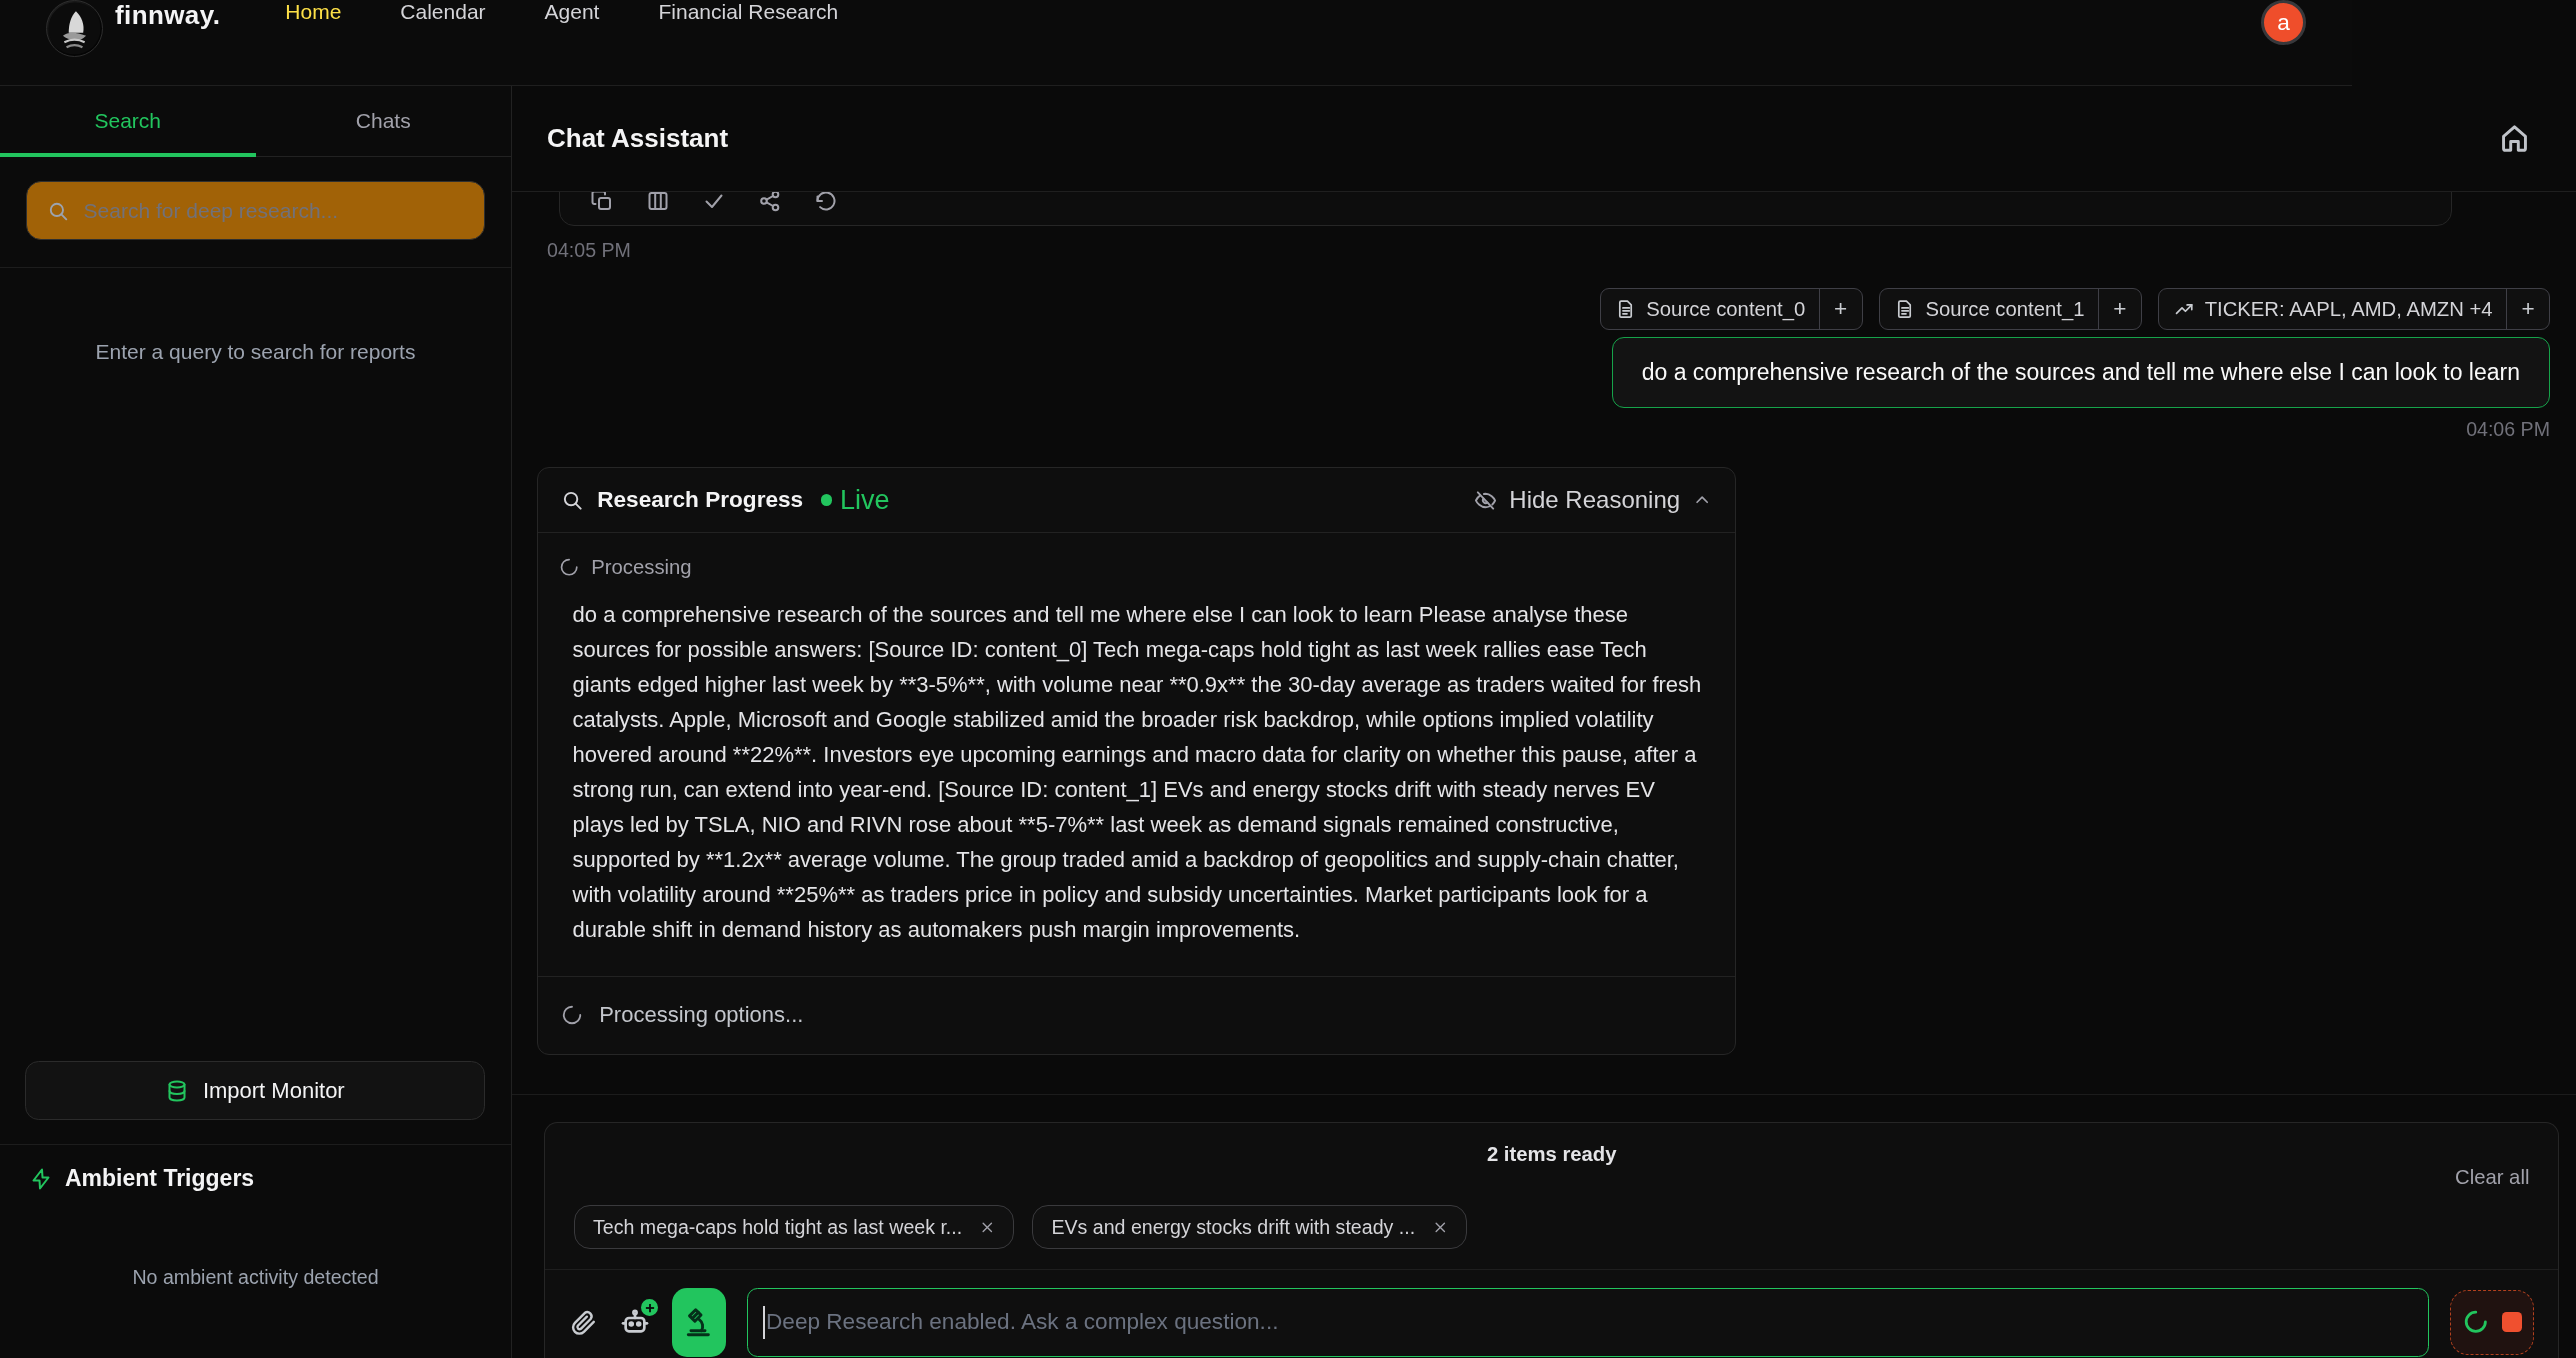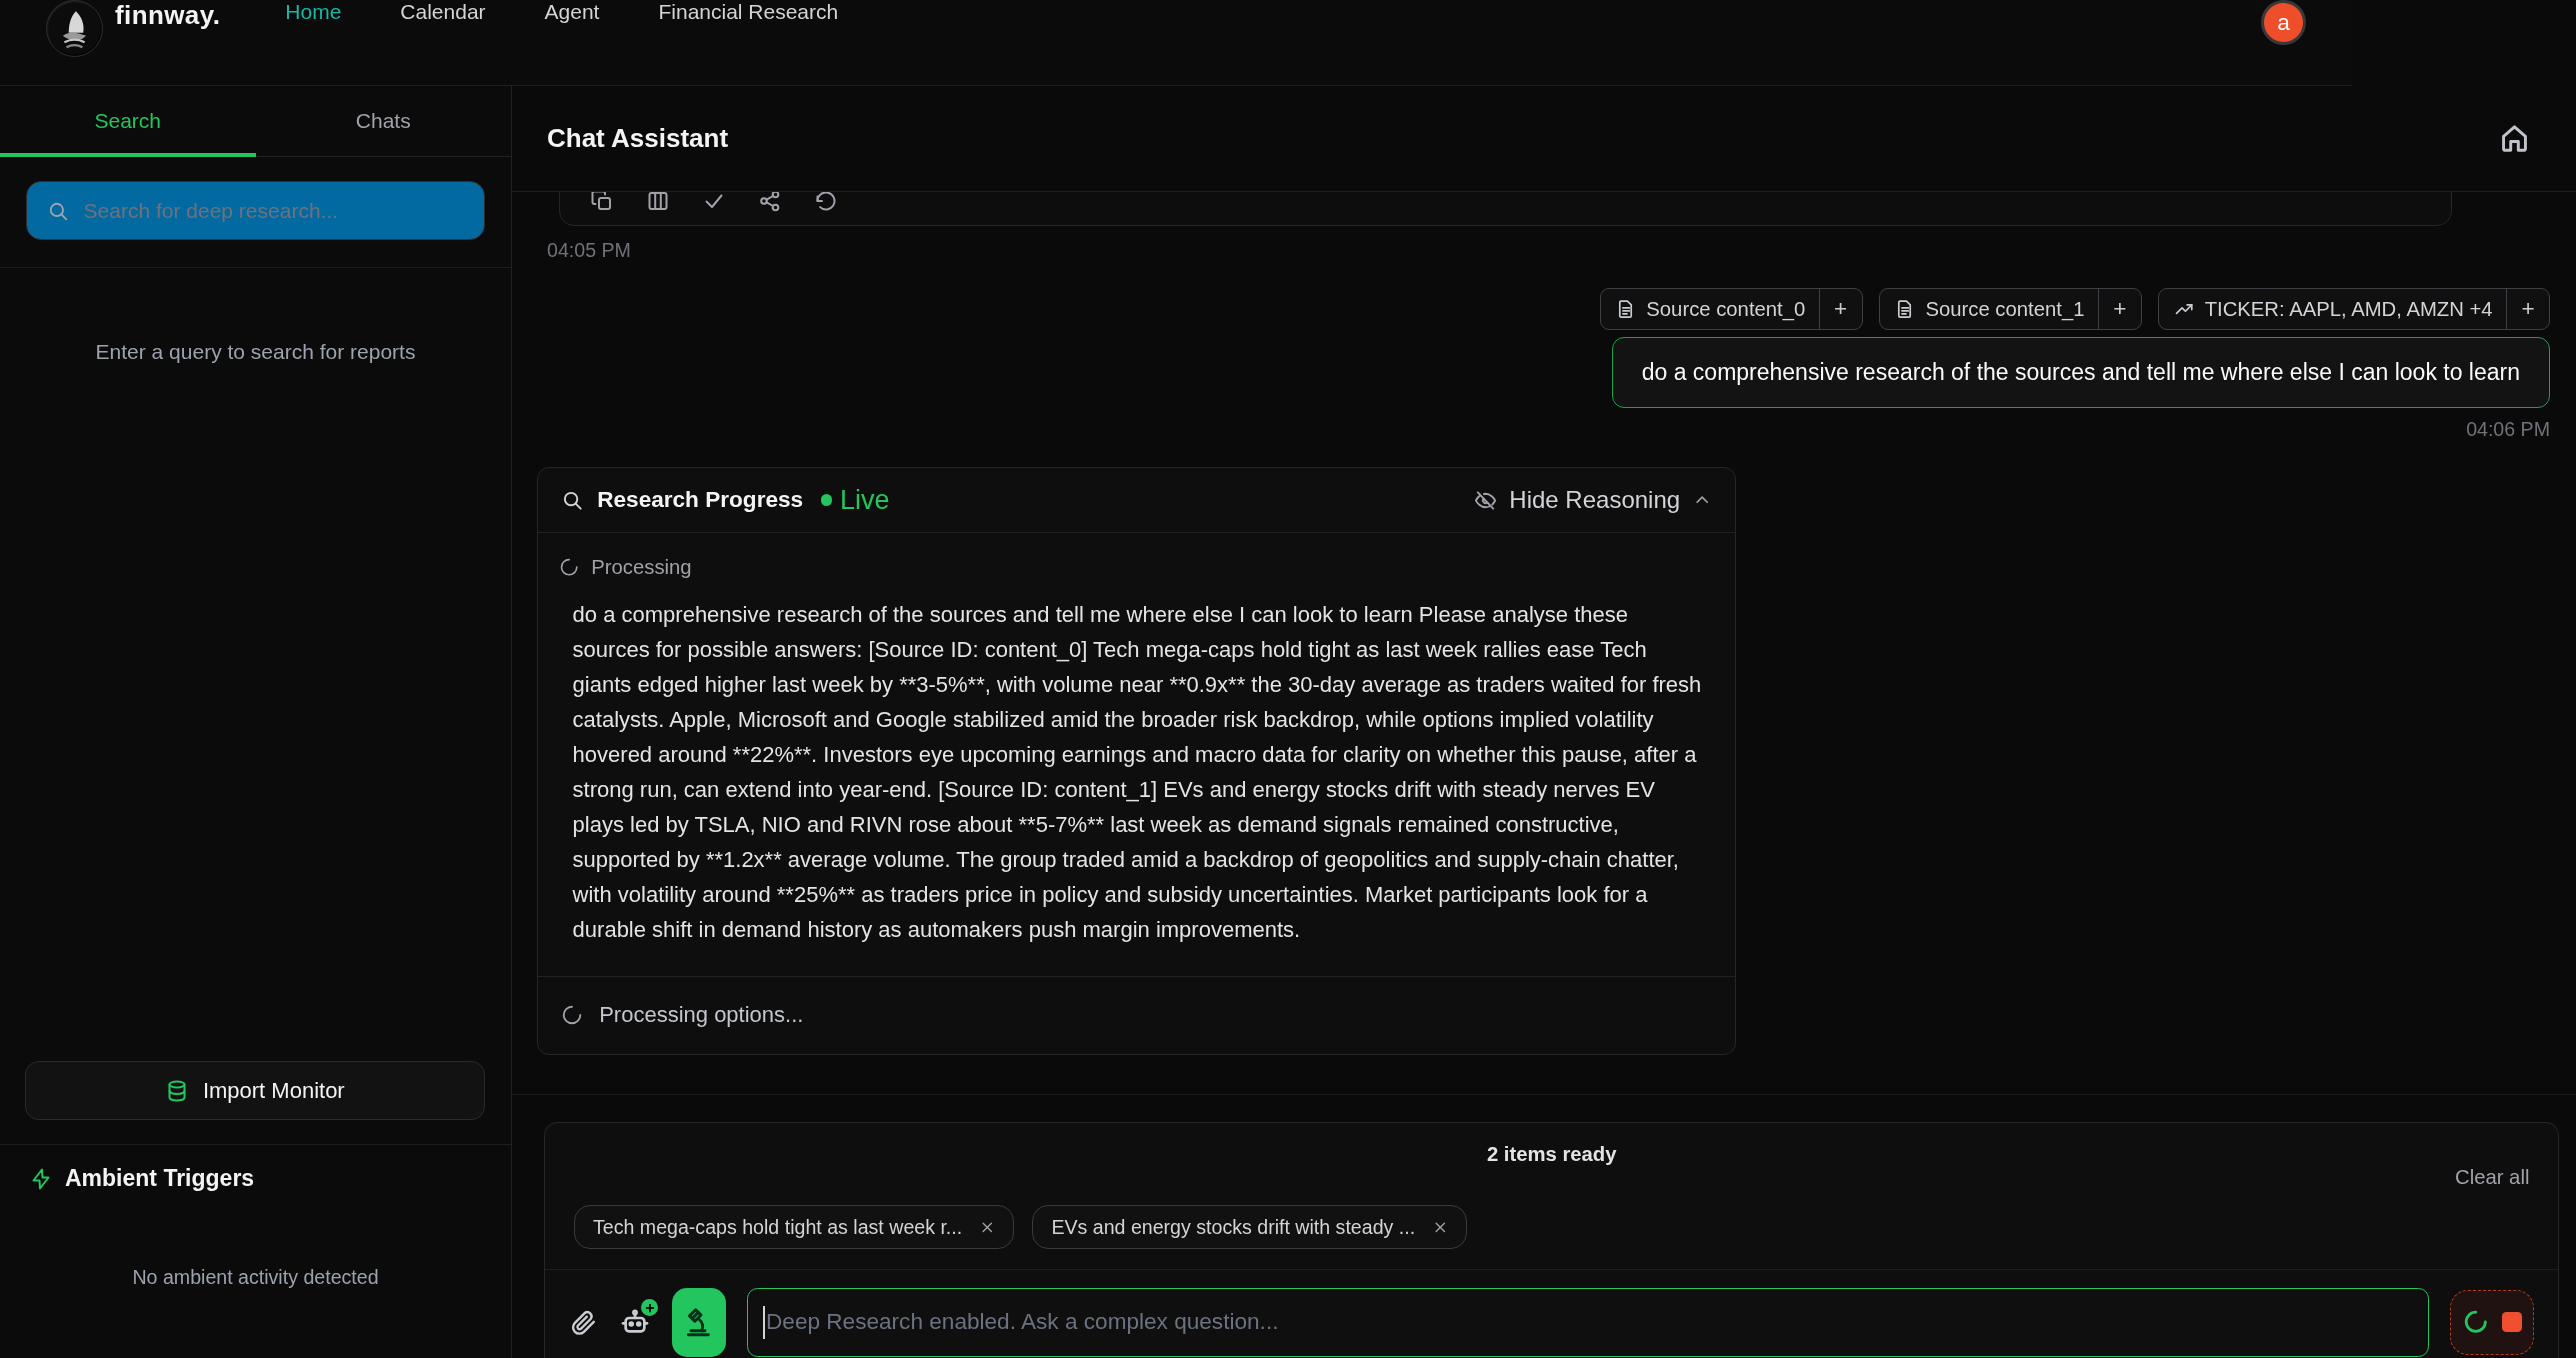--- a/index.html
+++ b/index.html
@@ -9,36 +9,36 @@
   .ic { stroke:#a1a1aa; stroke-width:2; fill:none; stroke-linecap:round; stroke-linejoin:round; }
 
   
   .navbar { position:absolute; top:0; left:0; width:2352px; height:86px; background:#0b0b0b;
     border-bottom:0.8px solid #1f1f1f; display:flex; align-items:flex-start; padding:0 46px; z-index:5; }
   .logo { width:57px; height:57px; border-radius:50%; background:radial-gradient(circle at 35% 30%, #2b2b2b, #050505 70%);
     border:1.5px solid #2e2e2e; display:flex; align-items:center; justify-content:center; overflow:hidden; }
   .brand { font-size:26px; font-weight:bold; margin-left:12px; letter-spacing:0.4px; }
   .nav-links { display:flex; gap:59px; margin-left:65px; }
   .nav-link { font-size:21px; color:#d4d4d8; cursor:pointer; }
-  .nav-link.active { color:#14b8a6; }
+  .nav-link.active { color:#fde047; }
   .nav-spacer { flex:1; }
   .avatar { width:45px; height:45px; border-radius:50%; background:#ef4e2b; border:3.8px solid #38383b;
     display:flex; align-items:center; justify-content:center; font-size:22.6px; color:#fff; }
 
   
   .sidebar { position:absolute; top:86px; left:0; width:512px; height:1273px; background:#0b0b0b;
     border-right:0.8px solid #222; }
   .tabs { display:flex; height:71px; border-bottom:0.8px solid #222; }
   .tab { flex:1; display:flex; align-items:center; justify-content:center; font-size:21px;
     color:#a1a1aa; position:relative; cursor:pointer; }
   .tab.active { color:#22c55e; }
   .tab.active::after { content:""; position:absolute; left:0; right:0; bottom:-0.8px; height:3.8px; background:#22c55e; }
   .search-section { padding:24px 25.6px 27px 25.6px; border-bottom:0.8px solid #1d1d1d; }
   .search-box { position:relative; }
-  .search-box input { width:100%; height:59px; border-radius:15px; background:#0369a1; border:0.8px solid #2f2f2f;
+  .search-box input { width:100%; height:59px; border-radius:15px; background:#a16207; border:0.8px solid #2f2f2f;
     color:#e5e5e5; font-size:21px; padding:0 18px 0 57px; outline:none; font-family:inherit; }
   .search-box input::placeholder { color:#71717a; }
   .search-box .mag { position:absolute; left:21px; top:19px; }
   .side-hint { margin-top:72px; text-align:center; font-size:21px; color:#9ca3af; }
   .import-btn { position:absolute; left:25px; right:26px; top:975px; height:59px; border:0.8px solid #2b2b2b;
     border-radius:13.6px; background:#121212; display:flex; align-items:center; justify-content:center; gap:13.6px;
     cursor:pointer; }
   .import-btn span { font-size:22px; color:#f4f4f5; }
   .side-div { position:absolute; top:1058px; left:0; right:0; height:0.8px; background:#1d1d1d; }
   .ambient-head { position:absolute; top:1079px; left:29px; display:flex; align-items:center; gap:12px; }

